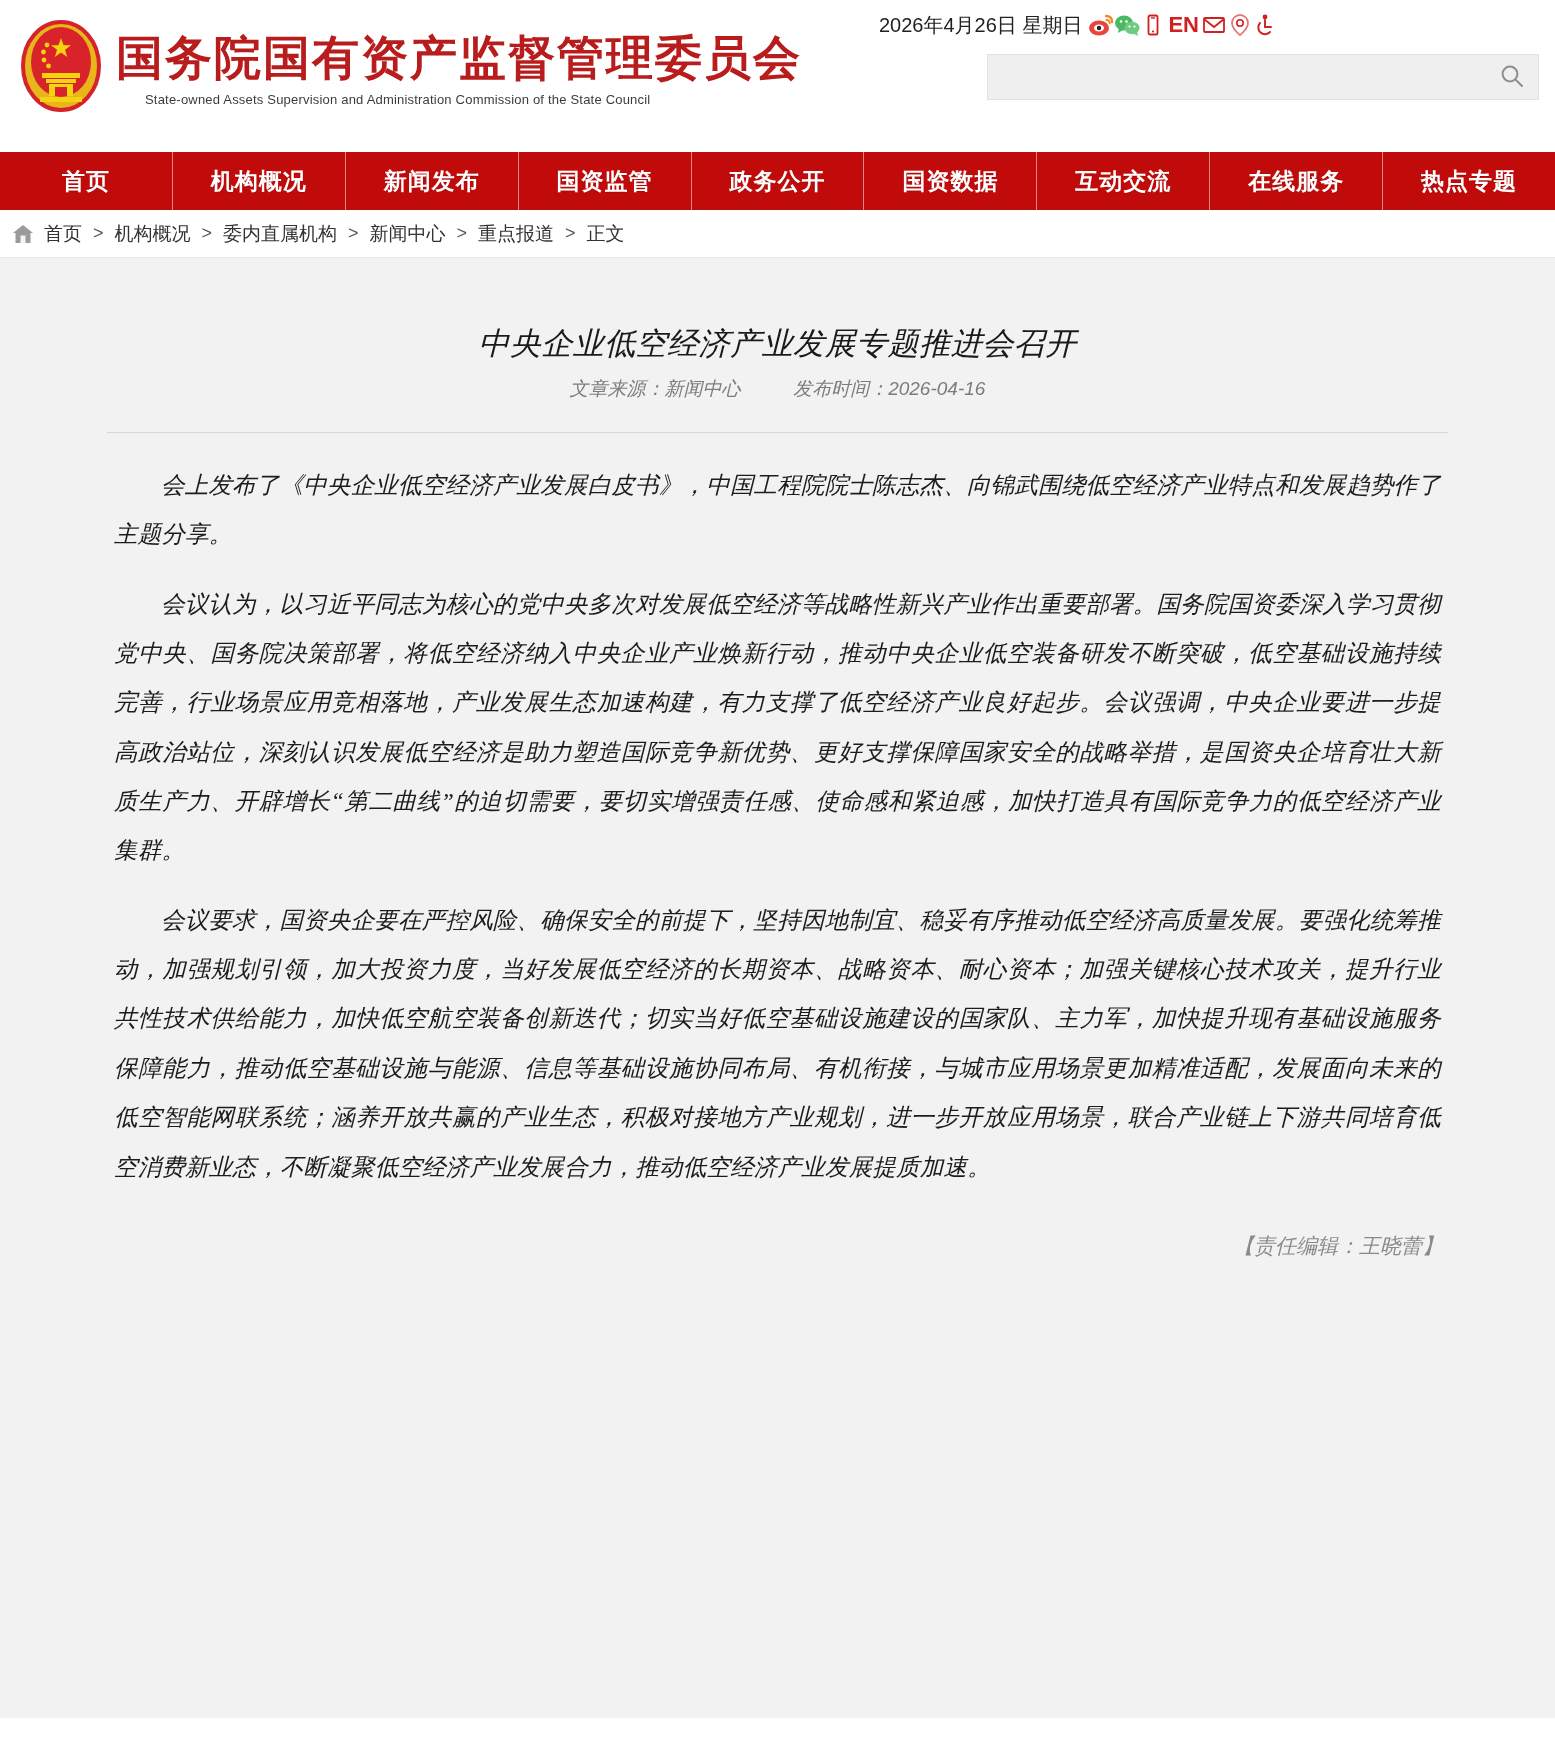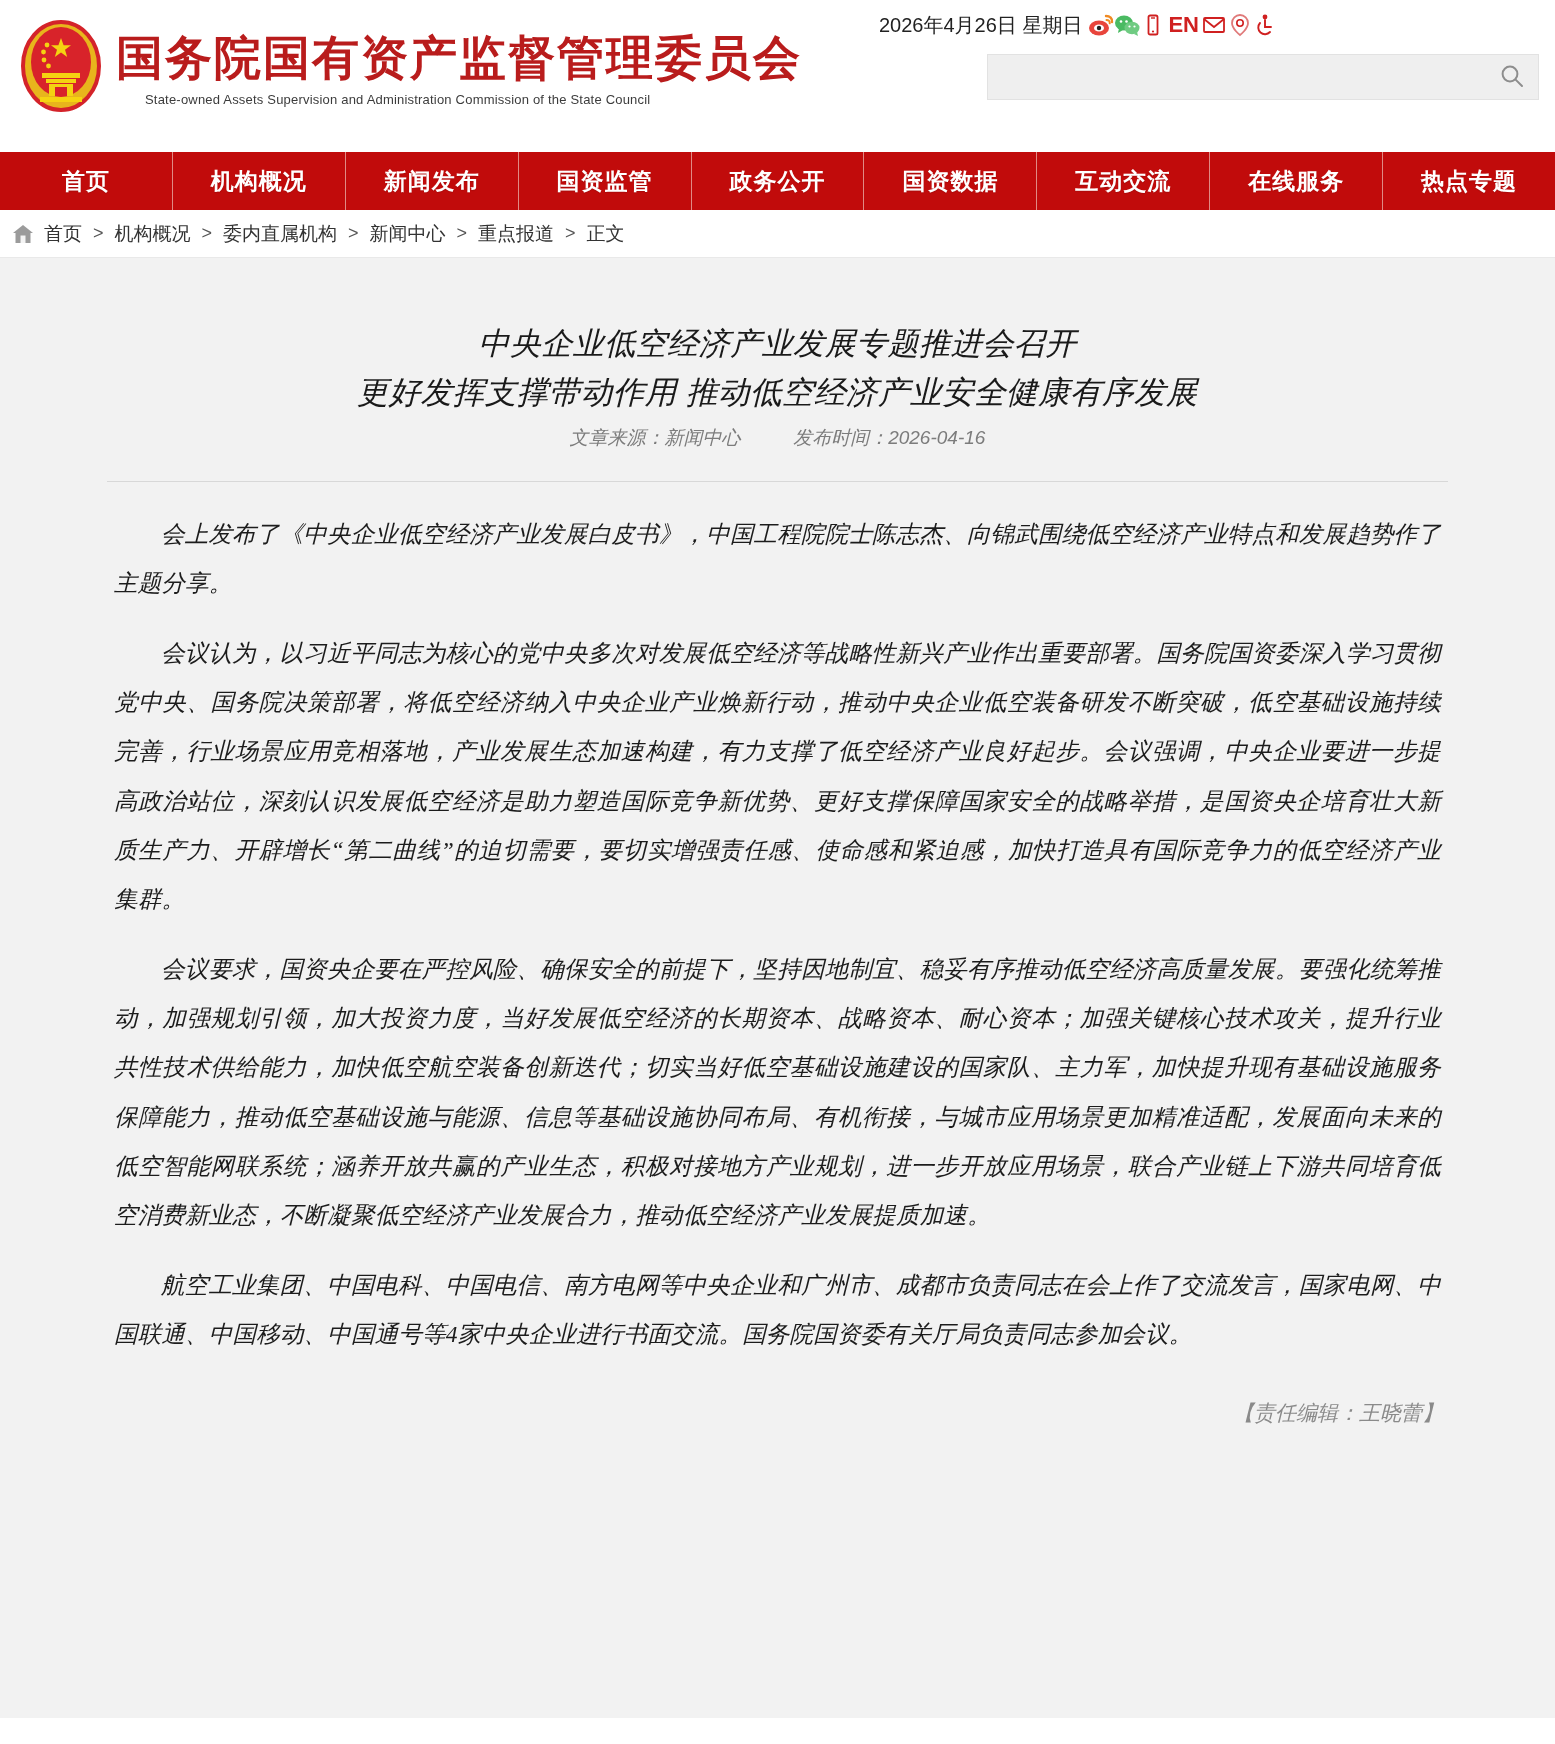--- a/index.html
+++ b/index.html
@@ -307,35 +307,33 @@
     <span class="crumb">重点报道</span>
     <span class="crumb-sep">&gt;</span>
     <span class="crumb last">正文</span>
   </div>
 
   <div class="article-bg">
     <div class="article-inner">
 
       <div class="title-block">
         <h1 class="art-title">中央企业低空经济产业发展专题推进会召开</h1>
-        <h1 class="art-title art-title2">更好发挥支撑带动作用 推动低空经济产业安全健康有序发展</h1>
       </div>
 
       <div class="meta">
         <span>文章来源：</span><span>新闻中心</span>
         <span class="sep"></span>
         <span>发布时间：</span><span>2026-04-16</span>
       </div>
 
       <div class="divider"></div>
 
       <div class="body-wrap">
         <p class="para">会上发布了《中央企业低空经济产业发展白皮书》，中国工程院院士陈志杰、向锦武围绕低空经济产业特点和发展趋势作了主题分享。</p>
         <p class="para">会议认为，以习近平同志为核心的党中央多次对发展低空经济等战略性新兴产业作出重要部署。国务院国资委深入学习贯彻党中央、国务院决策部署，将低空经济纳入中央企业产业焕新行动，推动中央企业低空装备研发不断突破，低空基础设施持续完善，行业场景应用竞相落地，产业发展生态加速构建，有力支撑了低空经济产业良好起步。会议强调，中央企业要进一步提高政治站位，深刻认识发展低空经济是助力塑造国际竞争新优势、更好支撑保障国家安全的战略举措，是国资央企培育壮大新质生产力、开辟增长“第二曲线”的迫切需要，要切实增强责任感、使命感和紧迫感，加快打造具有国际竞争力的低空经济产业集群。</p>
         <p class="para">会议要求，国资央企要在严控风险、确保安全的前提下，坚持因地制宜、稳妥有序推动低空经济高质量发展。要强化统筹推动，加强规划引领，加大投资力度，当好发展低空经济的长期资本、战略资本、耐心资本；加强关键核心技术攻关，提升行业共性技术供给能力，加快低空航空装备创新迭代；切实当好低空基础设施建设的国家队、主力军，加快提升现有基础设施服务保障能力，推动低空基础设施与能源、信息等基础设施协同布局、有机衔接，与城市应用场景更加精准适配，发展面向未来的低空智能网联系统；涵养开放共赢的产业生态，积极对接地方产业规划，进一步开放应用场景，联合产业链上下游共同培育低空消费新业态，不断凝聚低空经济产业发展合力，推动低空经济产业发展提质加速。</p>
-        <p class="para">航空工业集团、中国电科、中国电信、南方电网等中央企业和广州市、成都市负责同志在会上作了交流发言，国家电网、中国联通、中国移动、中国通号等4家中央企业进行书面交流。国务院国资委有关厅局负责同志参加会议。</p>
       </div>
 
       <div class="editor">【责任编辑：王晓蕾】</div>
     </div>
   </div>
 
 </div>
 
 </body></html>

